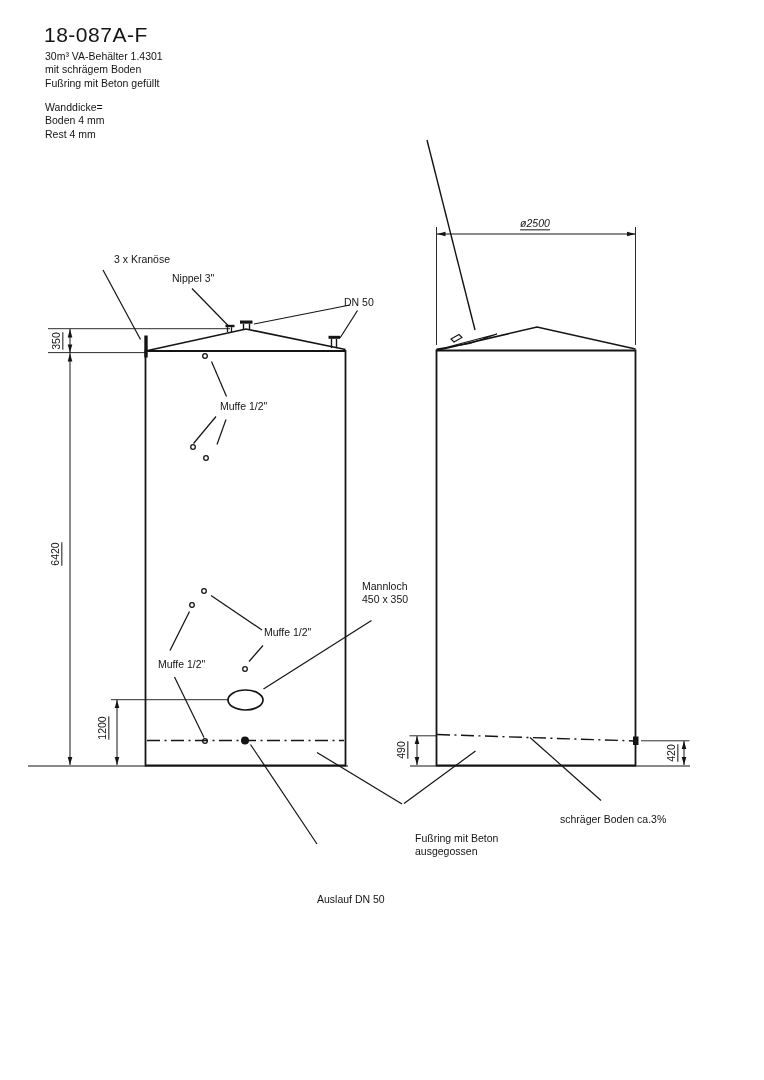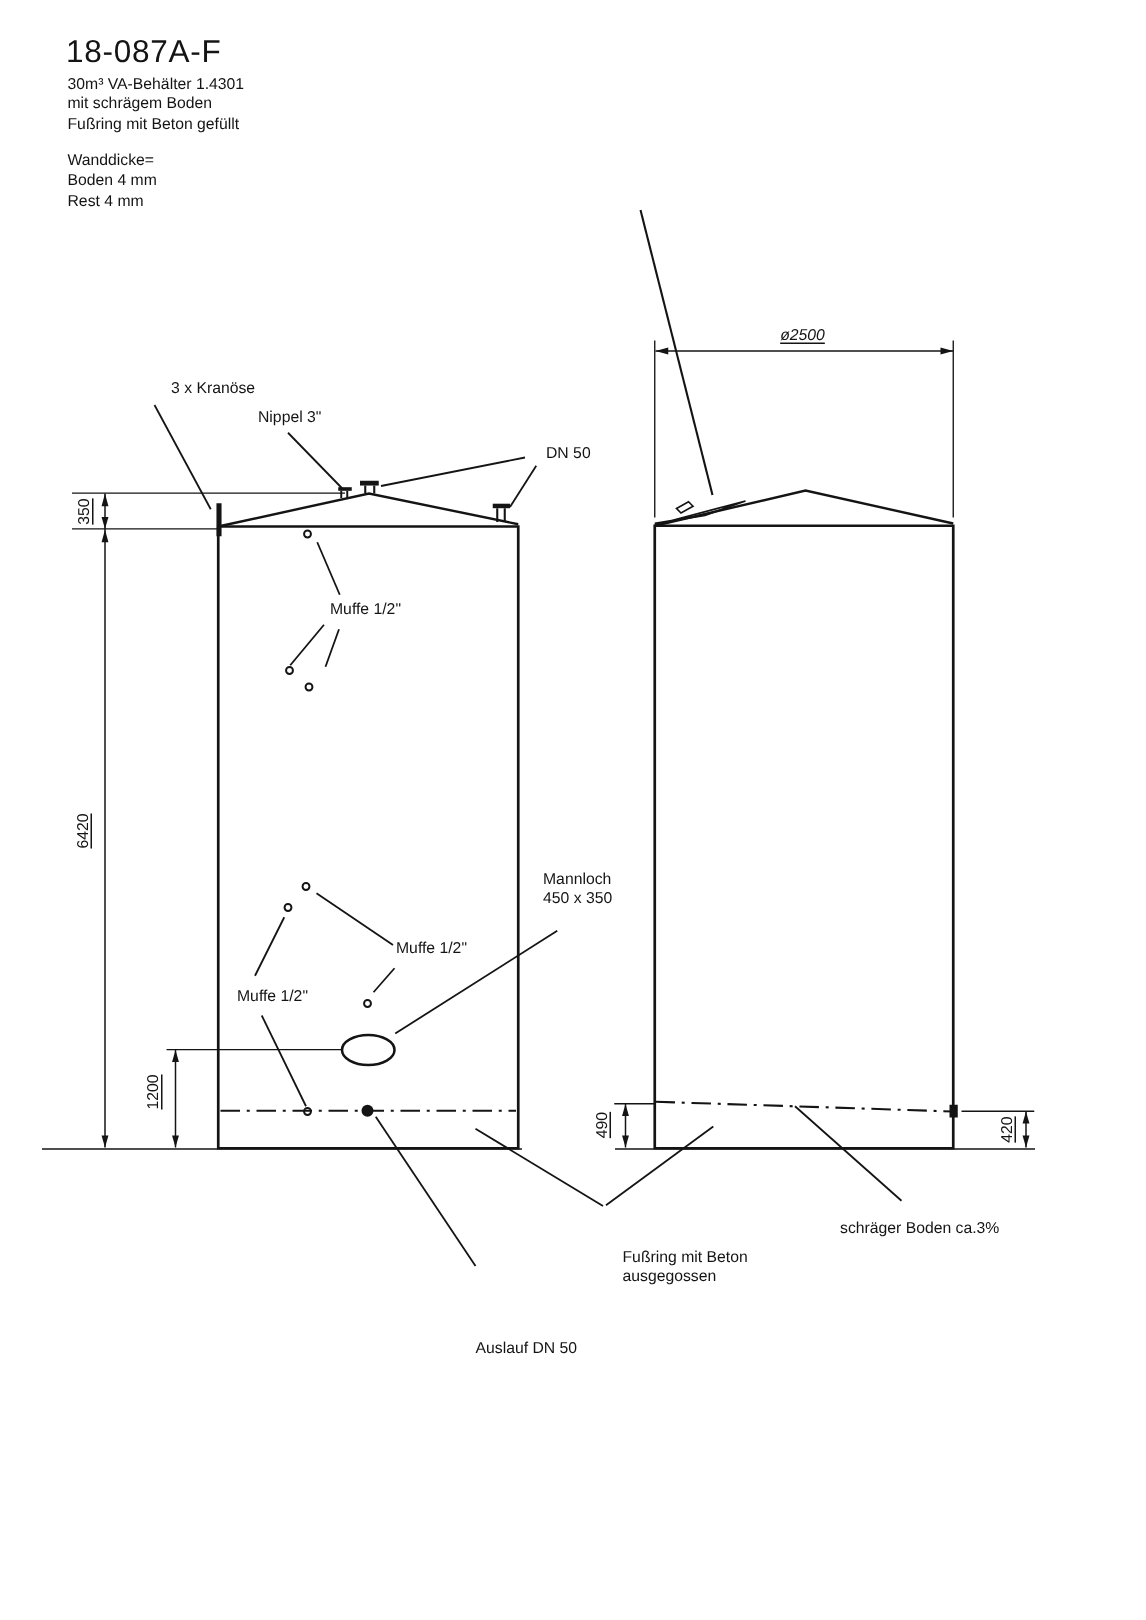--- a/index.html
+++ b/index.html
@@ -119,21 +119,21 @@
   </div>
   <div class="t" style="left:45px;top:101px;">
     <div>Wanddicke=</div>
     <div>Boden 4 mm</div>
     <div>Rest 4 mm</div>
   </div>
 
 
   <div class="t" style="left:80px;top:253px;margin-left:34px;">3 x Kranöse</div>
   <div class="t" style="left:172px;top:272px;">Nippel 3"</div>
-  <div class="t" style="left:364px;top:296px;">DN 50</div>
+  <div class="t" style="left:344px;top:296px;">DN 50</div>
   <div class="t" style="left:220px;top:400px;">Muffe 1/2"</div>
   <div class="t" style="left:362px;top:580px;">
     <div>Mannloch</div>
     <div>450 x 350</div>
   </div>
   <div class="t" style="left:264px;top:626px;">Muffe 1/2"</div>
   <div class="t" style="left:158px;top:658px;">Muffe 1/2"</div>
   <div class="t" style="left:415px;top:806px;margin-top:26px;">
     <div>Fußring mit Beton</div>
     <div>ausgegossen</div>

